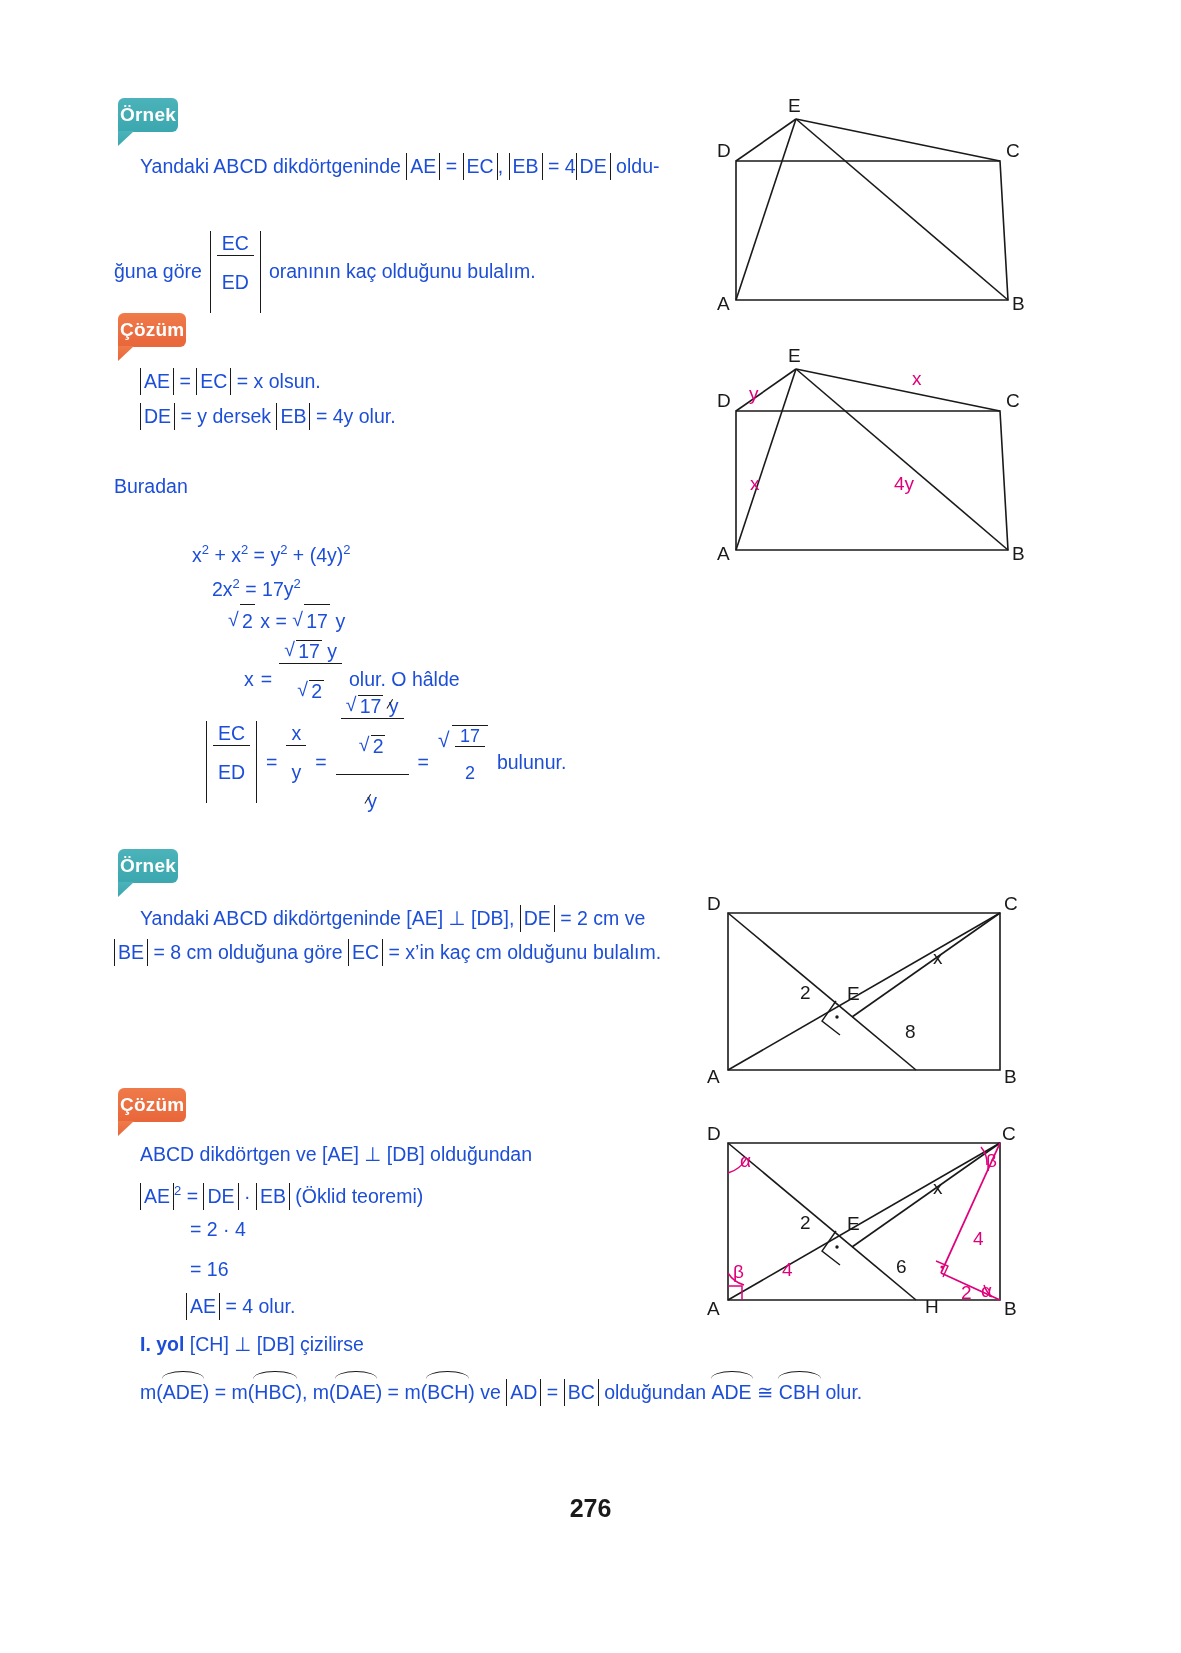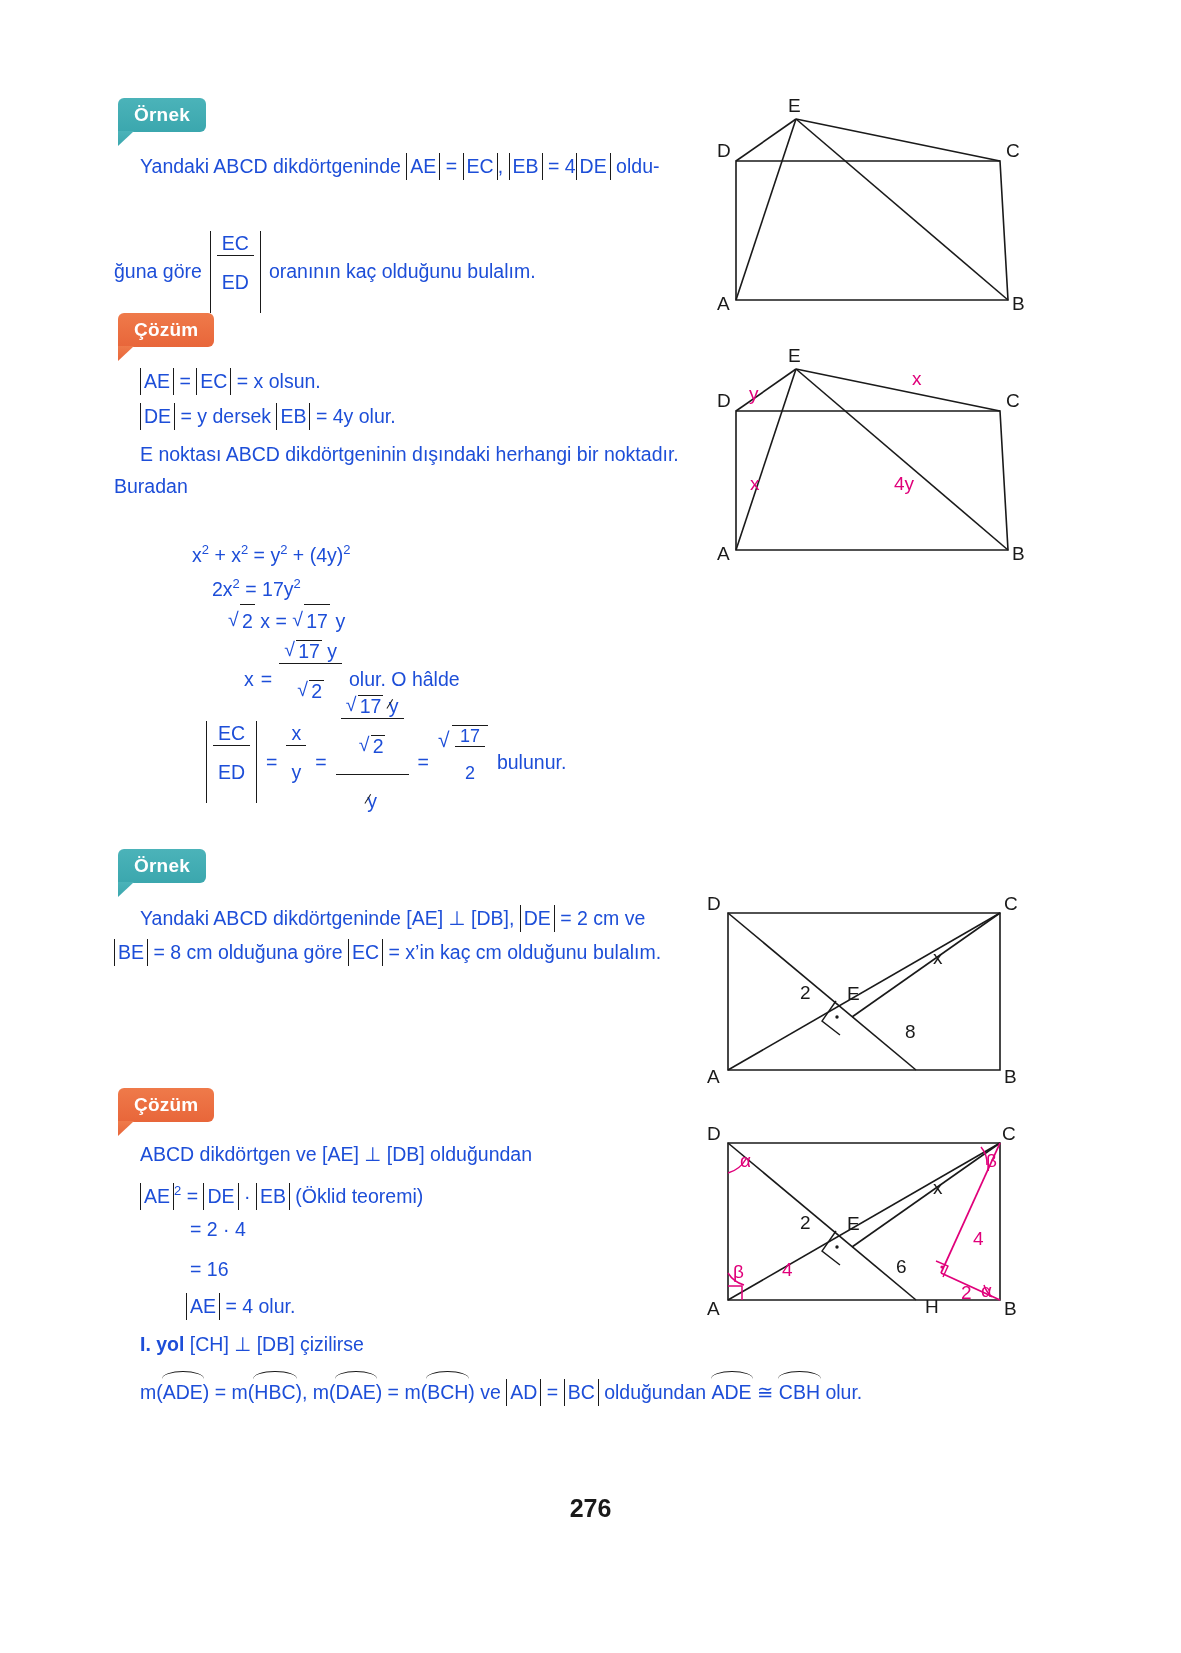--- a/index.html
+++ b/index.html
@@ -15,21 +15,21 @@
 
   
   .tag{
     position:absolute;
     height:34px;
     border-radius:6px 6px 6px 0;
     color:#fff;
     font-size:19px;
     font-weight:bold;
     display:flex;align-items:center;justify-content:flex-end;
-    padding:0 16px;
+    padding:0 2px;
     letter-spacing:.2px;
   }
   .tag .tail{
     position:absolute;
     left:0;bottom:-14px;
     width:16px;height:15px;
   }
   .tag-ornek{background:linear-gradient(180deg,#4bb3b9 0%,#3ba7ae 100%);}
   .tag-ornek .tail{
     background:linear-gradient(180deg,#4bb3b9 0%,#3ba7ae 100%);
@@ -150,21 +150,20 @@
     <span>= x olsun.</span>
   </div>
 
   <div class="txt" style="left:140px;top:400px;">
     <span class="av">DE</span>
     <span>= y dersek</span>
     <span class="av">EB</span>
     <span>= 4y olur.</span>
   </div>
 
-  <div class="txt" style="left:140px;top:438px;">E noktası ABCD dikdörtgeninin dışındaki herhangi bir noktadır.</div>
   <div class="txt" style="left:114px;top:470px;">Buradan</div>
 
 
   <div class="txt" style="left:192px;top:534px;">
     x<sup class="e">2</sup> + x<sup class="e">2</sup> = y<sup class="e">2</sup> + (4y)<sup class="e">2</sup>
   </div>
   <div class="txt" style="left:212px;top:568px;">
     2x<sup class="e">2</sup> = 17y<sup class="e">2</sup>
   </div>
 

